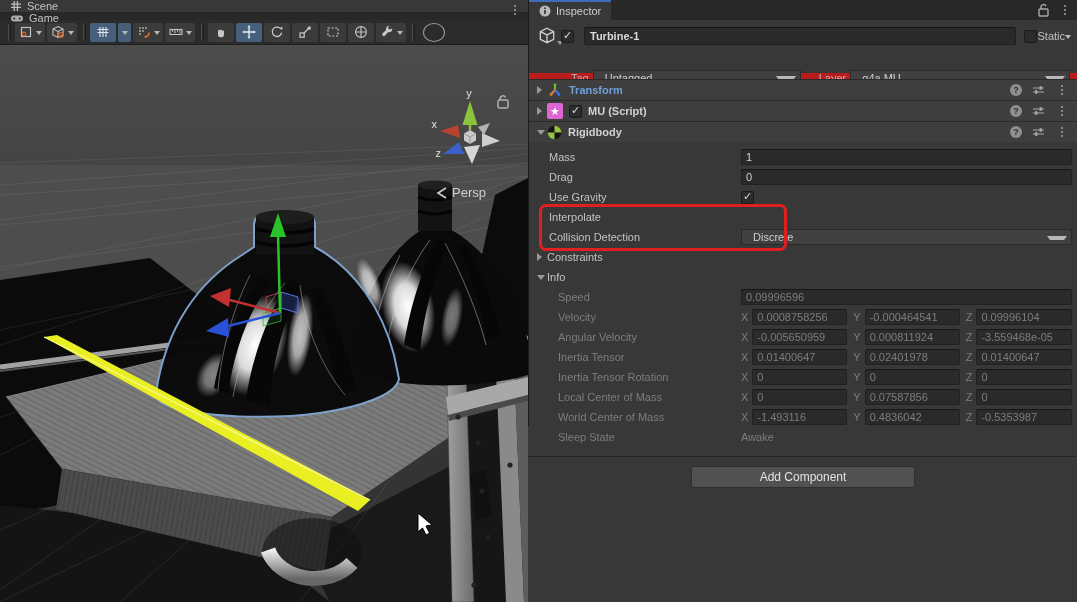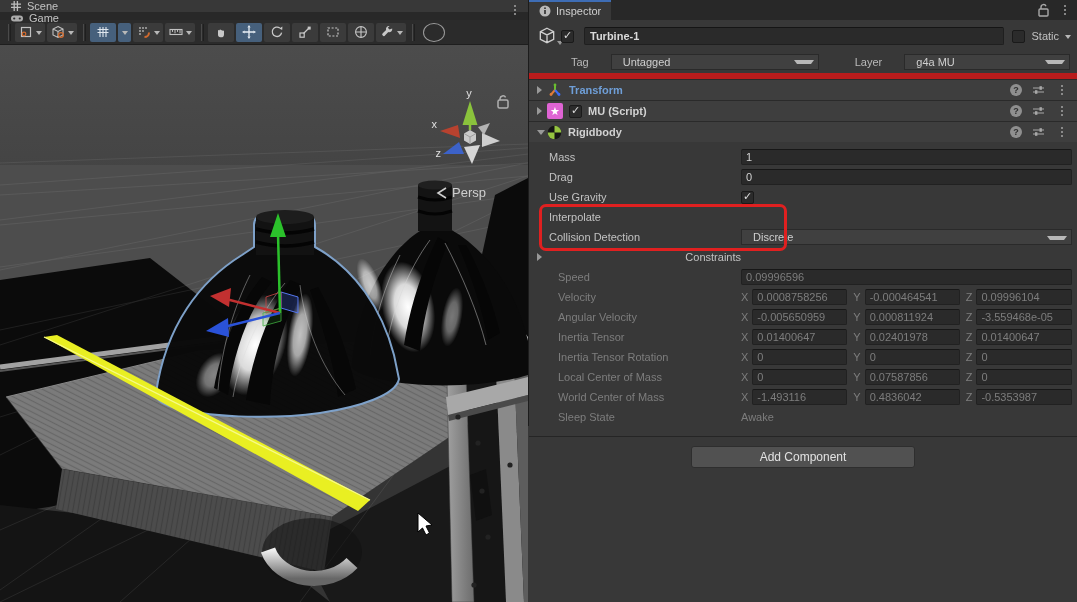--- a/index.html
+++ b/index.html
@@ -28,41 +28,41 @@
   .insp-tab{display:flex;align-items:center;gap:5px;padding:0 10px;background:#383838;border-top:2px solid #3e6db5;color:#cfcfcf;}
   .insp-actions{position:absolute;right:5px;top:2px;display:flex;gap:8px;align-items:center;}
   .insp-head{height:59px;border-bottom:6px solid #b91c1c;position:relative;background:#383838;}
   .obj-row{position:absolute;left:8px;top:6px;right:6px;height:20px;display:flex;align-items:center;}
   .cube-wrap{position:relative;width:24px;height:20px;}
   .cube-dd{position:absolute;right:-2px;bottom:-2px;width:0;height:0;border:3px solid transparent;border-top:4px solid #9a9a9a;}
   .chk{width:13px;height:13px;background:#2b2b2b;border:1px solid #1a1a1a;border-radius:2px;position:relative;flex:0 0 auto;}
   .chk.on::after{content:"✓";position:absolute;left:1px;top:-2px;color:#dcdcdc;font-size:11px;font-weight:bold;}
   .name-field{flex:1;height:18px;margin:0 8px 0 10px;background:#2a2a2a;border:1px solid #1f1f1f;border-top-color:#151515;border-radius:2px;
               color:#dadada;font-weight:bold;font-size:11px;padding:0 5px;font-family:inherit;}
-  .static-group{display:flex;align-items:center;gap:6px;color:#c2c2c2;}
-  .taglayer-row{position:absolute;left:42px;top:33px;right:7px;height:17px;display:flex;align-items:center;gap:22px;justify-content:center;}
+  .static-group{display:flex;align-items:center;gap:0;color:#c2c2c2;}
+  .taglayer-row{position:absolute;left:42px;top:49px;right:7px;height:17px;display:flex;align-items:center;gap:4px;justify-content:center;}
   .ddl{height:16px;background:#404040;border:1px solid #2a2a2a;border-radius:0;display:flex;align-items:center;padding:0 11px;color:#cfcfcf;position:relative;}
   .ddl .darr{position:absolute;right:4px;}
   .ddl span{padding-right:14px;overflow:hidden;white-space:nowrap;}
   .lbl{color:#b9b9b9;}
   .comp-header{height:21px;background:#3e3e3e;border-top:1px solid #2a2a2a;display:flex;align-items:center;padding:0 6px;position:relative;}
   .comp-header:last-of-type{border-bottom:1px solid #2a2a2a;}
   .fold{width:12px;display:flex;justify-content:center;}
   .tri-r{width:0;height:0;border:4px solid transparent;border-left:5px solid #999;}
   .tri-d{width:0;height:0;border:4px solid transparent;border-top:5px solid #999;margin-top:4px;}
   .comp-title{font-weight:bold;color:#d2d2d2;margin-left:6px;}
   .comp-title.blue{color:#6f9fd8;}
   .comp-icons{position:absolute;right:8px;display:flex;gap:10px;align-items:center;}
   .help-ic{width:12px;height:12px;border-radius:50%;background:#8f8f8f;color:#2e2e2e;font-size:9px;font-weight:bold;
            display:flex;align-items:center;justify-content:center;}
   .rb-body{padding-top:5px;position:relative;}
   .rb-row{height:20px;display:flex;align-items:center;padding-right:5px;}
   .rb-row .rlabel{flex:0 0 212px;padding-left:20px;color:#c2c2c2;overflow:hidden;white-space:nowrap;display:flex;align-items:center;}
   .rb-row.indent .rlabel{padding-left:29px;}
-  .rb-row.foldrow .rlabel{padding-left:6px;justify-content:space-between;}
+  .rb-row.foldrow .rlabel{padding-left:6px;}
   .rb-row.disabled .rlabel,.rb-row.disabled .field,.rb-row.disabled .axis,.rb-row.disabled .plain{color:#7d7d7d;}
   .rb-val{flex:1;display:flex;align-items:center;gap:6px;min-width:0;}
   .field{flex:1;height:16px;background:#2a2a2a;border:1px solid #212121;border-top-color:#171717;border-radius:2px;
          padding:0 4px;line-height:14px;color:#d2d2d2;overflow:hidden;white-space:nowrap;min-width:0;}
   .vecgrp{flex:1;display:flex;align-items:center;gap:4px;min-width:0;}
   .axis{color:#c2c2c2;flex:0 0 auto;}
   .plain{color:#c2c2c2;}
   .annotation{position:absolute;left:10px;top:204px;width:248px;height:47px;border:3px solid #e02020;border-radius:7px;pointer-events:none;z-index:5;}
   .divider{border-top:1px solid #252525;margin-top:9px;}
   .add-row{display:flex;justify-content:center;padding-top:9px;}
@@ -557,20 +557,29 @@
         </div>
         <div class="rb-row foldrow">
           <span class="rlabel">
             <span class="fold">
               <span class="tri-r"></span>
             </span>
             <span>Constraints</span>
           </span>
           <div class="rb-val"></div>
         </div>
+        <div class="rb-row foldrow">
+          <span class="rlabel">
+            <span class="fold">
+              <span class="tri-d"></span>
+            </span>
+            <span>Info</span>
+          </span>
+          <div class="rb-val"></div>
+        </div>
         <div class="rb-row disabled indent">
           <span class="rlabel">
             <span>Speed</span>
           </span>
           <div class="rb-val">
             <span class="field">0.09996596</span>
           </div>
         </div>
         <div class="rb-row disabled indent">
           <span class="rlabel">

